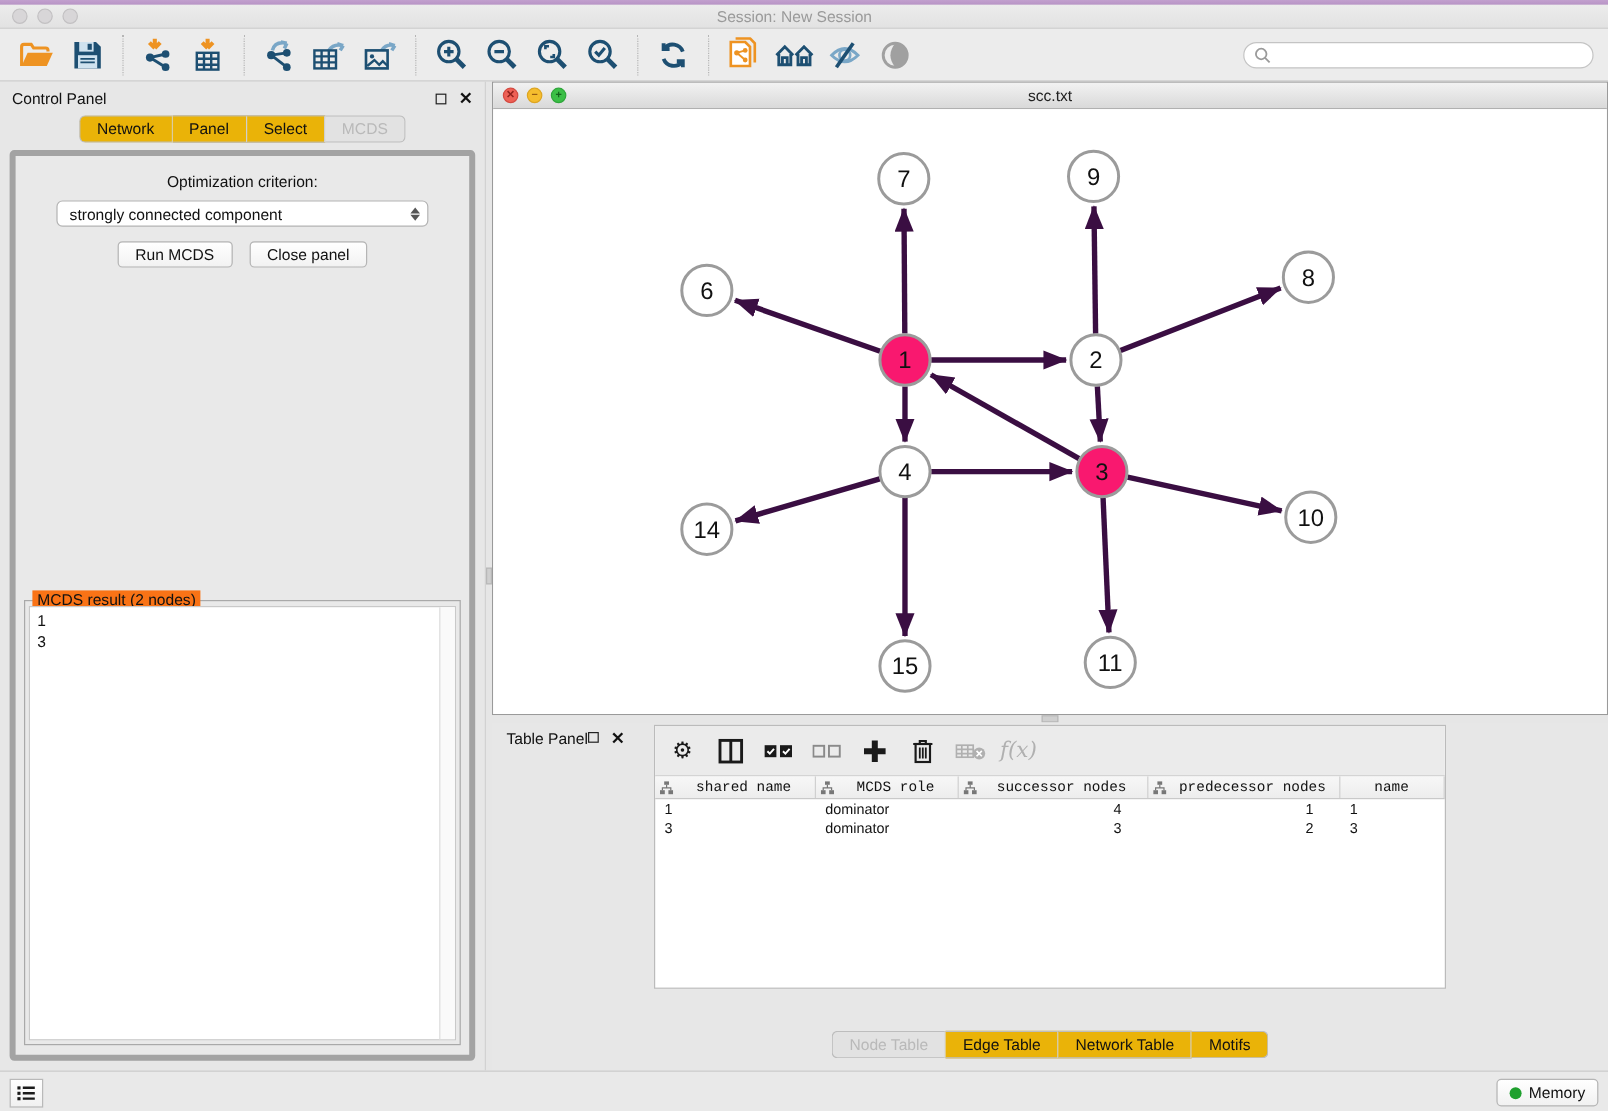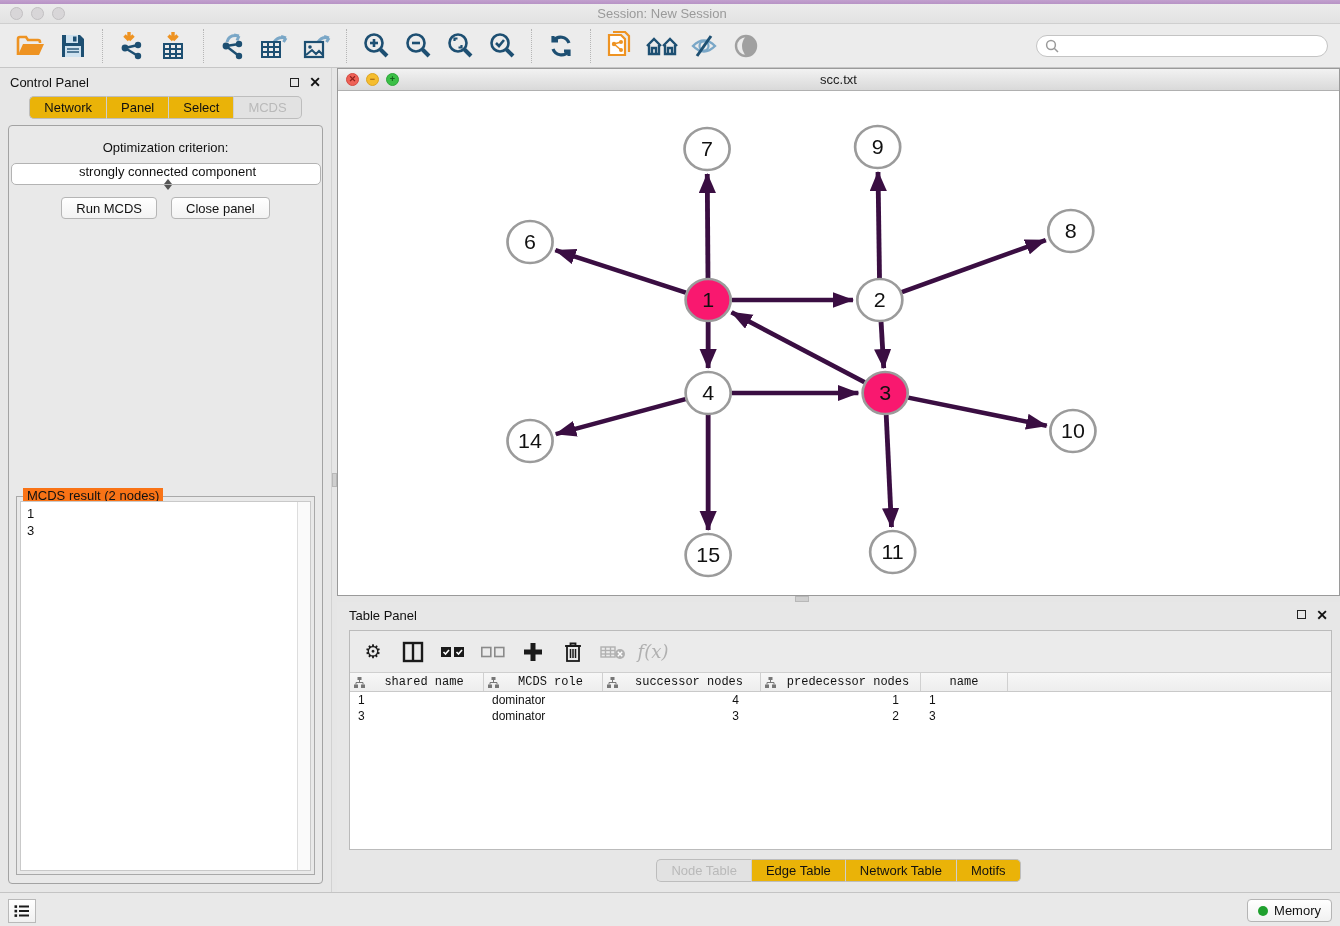--- a/index.html
+++ b/index.html
@@ -15,36 +15,36 @@
   .toolbar { height:44px; background:#ececec; border-bottom:1px solid #c6c6c6; display:flex; align-items:center; padding:0 12px; gap:4px; }
   .tb-btn { width:38px; height:36px; display:flex; align-items:center; justify-content:center; cursor:default; }
   .tb-sep { width:1px; height:34px; border-left:1px dotted #b5b5b5; margin:0 6px; }
   .search-wrap { margin-left:auto; display:flex; align-items:center; }
   .search-box { width:292px; height:22px; border:1px solid #c4c4c4; border-radius:12px; background:#fff; display:flex; align-items:center; padding:0 8px; }
   .search-box input { border:none; outline:none; flex:1; font-size:12px; background:transparent; font-family:"Liberation Sans",sans-serif; }
 
   .main { display:flex; height:824px; }
 
   
-  .control-panel { width:332px; background:#e7e7e7; display:flex; flex-direction:column; position:relative; border-right:1px solid #d2d2d2; }
+  .control-panel { width:405px; background:#e7e7e7; display:flex; flex-direction:column; position:relative; border-right:1px solid #d2d2d2; }
   .panel-header { height:28px; display:flex; align-items:center; padding:0 10px; }
   .panel-title { font-size:13px; color:#111; }
   .panel-header .hdr-icons { margin-left:auto; display:flex; gap:10px; align-items:center; }
   .float-icon { width:9px; height:9px; border:1.5px solid #222; display:inline-block; }
   .close-icon { font-size:14px; font-weight:bold; color:#111; line-height:10px; }
 
   .tabstrip { display:flex; justify-content:center; }
   .tab { font-size:13px; padding:3px 14px; background:#eab308; border-top:1px solid #bdbdbd; border-bottom:1px solid #bdbdbd; border-right:1px solid #cfcfcf; color:#111; cursor:default; }
   .tab:first-child { border-left:1px solid #bdbdbd; border-radius:5px 0 0 5px; }
   .tab:last-child { border-right:1px solid #bdbdbd; border-radius:0 5px 5px 0; }
   .tab.active { background:#e2e2e2; color:#b9b9b9; }
 
-  .cp-content { flex:1; margin:6px 8px 8px 8px; background:#e9e9e9; border:1px solid #a3a3a3; border-radius:4px; position:relative; padding-top:14px; }
+  .cp-content { flex:1; margin:6px 8px 8px 8px; background:#e9e9e9; border:5px solid #a3a3a3; border-radius:4px; position:relative; padding-top:14px; }
   .opt-label { text-align:center; font-size:13px; color:#111; margin-bottom:8px; }
-  .select-box { width:310px; height:22px; margin:0 auto; background:#fff; border:1px solid #b3b3b3; border-radius:5px; display:flex; align-items:center; padding:0 6px 0 10px;flex-direction:column; }
+  .select-box { width:310px; height:22px; margin:0 auto; background:#fff; border:1px solid #b3b3b3; border-radius:5px; display:flex; align-items:center; padding:0 6px 0 10px; }
   .select-box .sel-text { flex:1; font-size:13px; color:#111; }
   .chevrons { display:flex; flex-direction:column; gap:1px; align-items:center; }
   .chevrons i { width:0; height:0; border-left:4px solid transparent; border-right:4px solid transparent; }
   .chev-up { border-bottom:5px solid #555; }
   .chev-down { border-top:5px solid #555; }
   .btn-row { display:flex; justify-content:center; gap:14px; margin-top:12px; }
   .push-btn { font-size:13px; color:#111; background:linear-gradient(#ffffff,#f2f2f2); border:1px solid #b5b5b5; border-radius:4px; padding:2px 14px; height:22px; }
 
   .groupbox { position:absolute; left:7px; right:7px; top:370px; bottom:8px; border:1px solid #a9a9a9; }
   .groupbox-label { position:absolute; top:-9px; left:6px; background:#f97316; padding:0 4px; font-size:13px; color:#111; }
@@ -67,21 +67,21 @@
   .nb-min { background:#f5bd2e; border:1px solid #dda521; color:#985d12; }
   .nb-max { background:#3bbf46; border:1px solid #2ea63a; color:#14631c; }
   .net-title { position:absolute; left:0; right:0; text-align:center; font-size:13px; color:#222; }
   .canvas { flex:1; background:#fff; position:relative; }
   .canvas svg { position:absolute; inset:0; }
 
   .h-splitter { height:6px; background:#e6e6e6; position:relative; }
   .h-splitter .handle { position:absolute; left:458px; top:0; width:14px; height:6px; }
 
   
-  .table-panel { flex:1; background:#e7e7e7; display:flex; flex-direction:column; position:relative; }
+  .table-panel { flex:1; background:#e7e7e7; display:flex; flex-direction:row; position:relative; }
   .tp-header { height:26px; display:flex; align-items:center; padding:0 12px; }
   .tp-box { margin:2px 8px 0 12px; border:1px solid #bbbbbb; background:#fff; height:220px; display:flex; flex-direction:column; }
   .tp-toolbar { height:42px; background:#ebebeb; border-bottom:1px solid #cfcfcf; display:flex; align-items:center; padding:0 10px; gap:14px; }
   .tp-tool { width:26px; height:26px; display:flex; align-items:center; justify-content:center; }
   .gear-glyph { font-size:19px; color:#1a1a1a; }
   .fx-glyph { font-family:"DejaVu Serif","Liberation Serif",serif; font-style:italic; font-size:18px; color:#b0b0b0; }
 
   .grid-table { font-size:12px; color:#111; }
   .thead { display:flex; background:linear-gradient(#f7f7f7,#ededed); border-bottom:1px solid #c9c9c9; height:19px;font-family:Liberation Mono, monospace; }
   .th { display:flex; align-items:center; border-right:1px solid #d0d0d0; padding:0 4px; gap:4px; }

